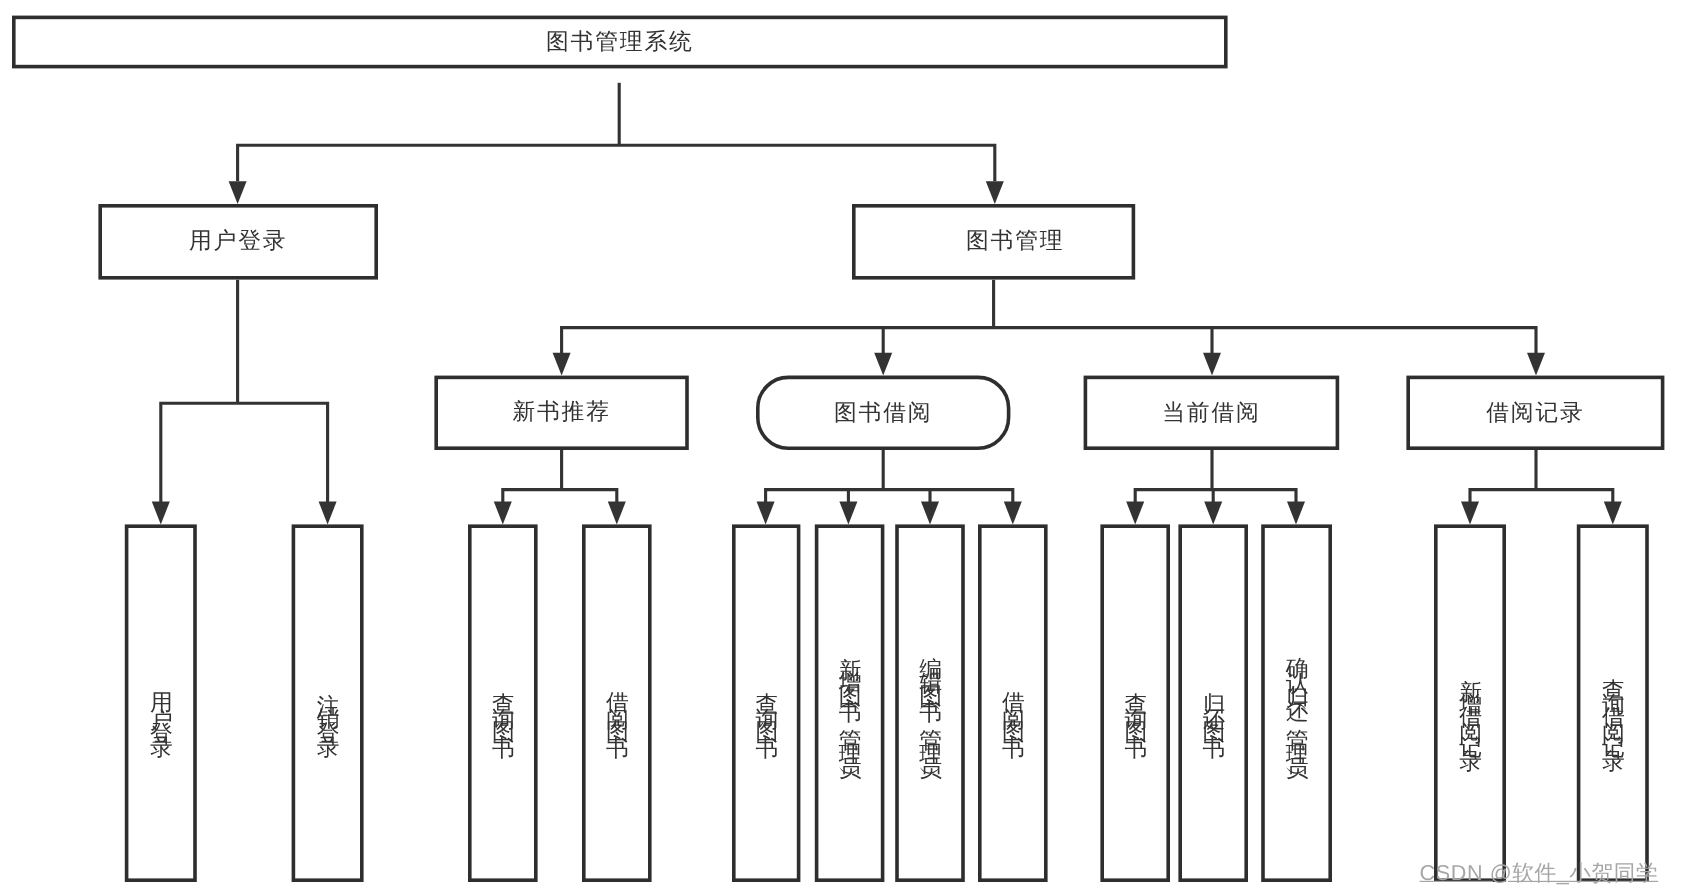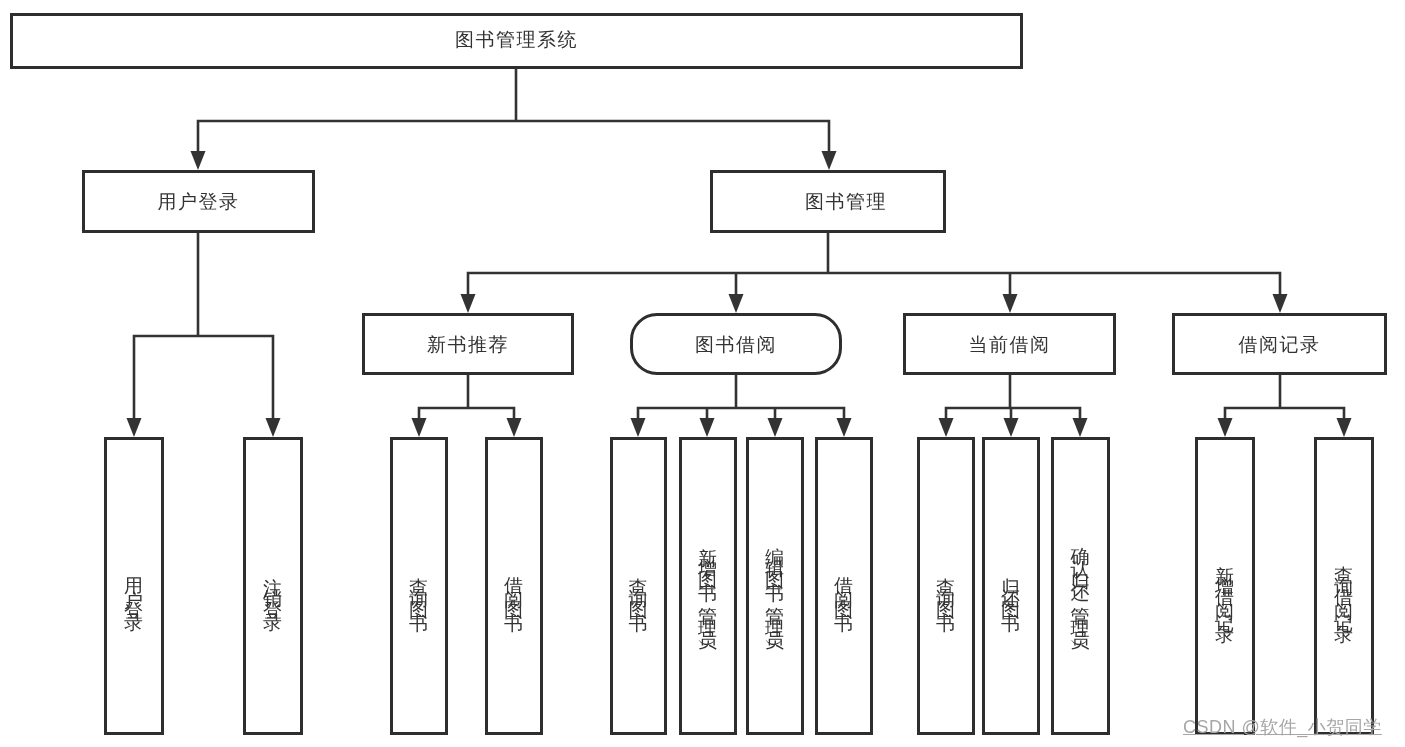--- a/index.html
+++ b/index.html
@@ -83,26 +83,26 @@
       <polygon class="arrowhead" points="1072.5,418 1087.5,418 1080,437"></polygon>
     </g>
     <g>
       <path class="wire" d="M1280,375 V408"></path>
       <path class="wire" d="M1225,419 V408 H1344 V419"></path>
       <polygon class="arrowhead" points="1217.5,418 1232.5,418 1225,437"></polygon>
       <polygon class="arrowhead" points="1336.5,418 1351.5,418 1344,437"></polygon>
     </g>
   </svg>
 
-  <div class="node h" style="left:10px;top:13px;width:1013px;height:56px;font-family:Liberation Mono, monospace;">图书管理系统</div>
+  <div class="node h" style="left:10px;top:13px;width:1013px;height:44px;">图书管理系统</div>
 
   <div class="node h" style="left:82px;top:170px;width:233px;height:63px;">用户登录</div>
   <div class="node h" style="left:710px;top:170px;width:236px;height:63px;padding-left:36px;">图书管理</div>
 
-  <div class="node h" style="left:362px;top:313px;width:212px;height:62px;">新书推荐</div>
+  <div class="node h" style="left:362px;top:313px;width:212px;height:62px;font-family:Liberation Mono, monospace;">新书推荐</div>
   <div class="node h" style="left:630px;top:313px;width:212px;height:62px;border-radius:27px;">图书借阅</div>
   <div class="node h" style="left:1172px;top:313px;width:215px;height:62px;">借阅记录</div>
   <div class="node h" style="left:903px;top:313px;width:213px;height:62px;">当前借阅</div>
 
   <div class="node v" style="left:104px;top:437px;width:60px;height:298px;">用户登录</div>
   <div class="node v" style="left:243px;top:437px;width:60px;height:298px;">注销登录</div>
 
   <div class="node v" style="left:390px;top:437px;width:58px;height:298px;">查询图书</div>
   <div class="node v" style="left:485px;top:437px;width:58px;height:298px;">借阅图书</div>
 

